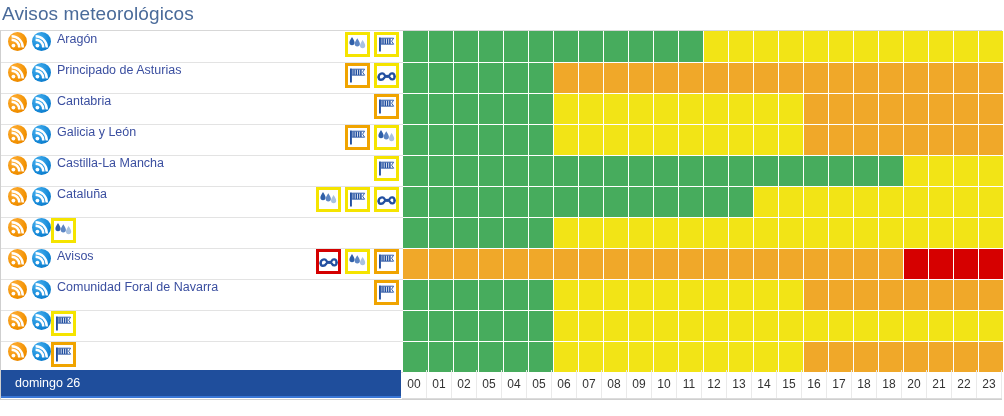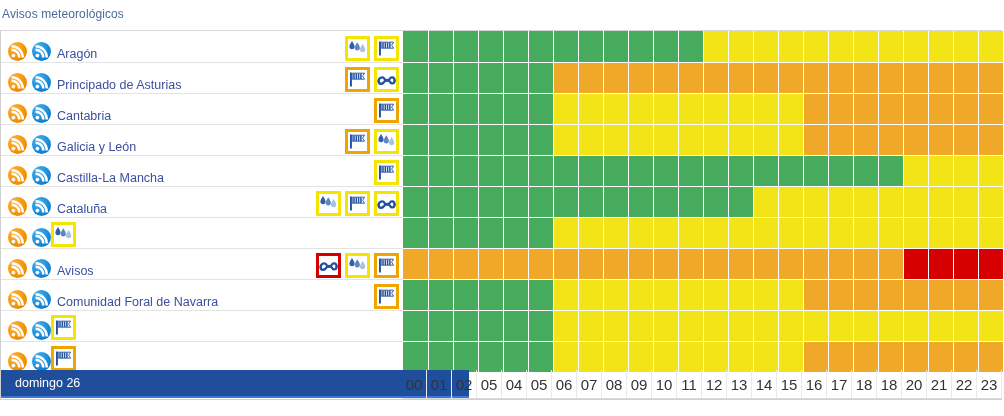--- a/index.html
+++ b/index.html
@@ -6,40 +6,40 @@
   body{
     width:1004px;height:416px;overflow:hidden;
     font-family:"Liberation Sans","DejaVu Sans",sans-serif;
     -webkit-font-smoothing:antialiased;
   }
   #page{position:relative;width:1004px;height:416px;background:#fff;}
 
   
   .title{
     position:absolute;left:2px;top:0px;
-    font-size:12px;color:#4a6b9a;letter-spacing:0.1px;
+    font-size:19px;color:#4a6b9a;letter-spacing:0.1px;
     font-weight:400;line-height:28px;white-space:nowrap;text-align:center;
   }
 
   
   .tablewrap{
     position:absolute;left:0px;top:30px;width:1002px;height:370px;
     border:1px solid #cfcfcf;border-top:1px solid #d7d7d7;
     box-sizing:border-box;background:#fff;
   }
   table.warn{border-collapse:collapse;table-layout:fixed;width:1002px;}
   table.warn td{padding:0;margin:0;}
 
   
   .namecell{
     width:402px;height:31px;box-sizing:border-box;
     border-bottom:1px solid #e3e3e3;
     background:#fff;position:relative;vertical-align:middle;
   }
-  .namerow{display:flex;align-items:flex-end;height:29px;padding-left:7px;}
+  .namerow{display:flex;align-items:flex-start;height:29px;padding-left:7px;}
   .rsswrap{display:flex;align-items:center;gap:5px;flex:0 0 auto;}
   .rss{
     width:19px;height:19px;border-radius:50%;
     position:relative;display:inline-block;flex:0 0 auto;
   }
   .rss.orange{background:radial-gradient(circle at 34% 30%,#ffb13d 0%,#f29100 62%,#e07a00 100%);}
   .rss.blue{background:radial-gradient(circle at 34% 30%,#4ab3f0 0%,#1286d6 62%,#0b6fbb 100%);}
   .rss svg{position:absolute;left:3px;top:3px;}
   .regname{
     margin-left:6px;font-size:12.5px;color:#3b4fa0;
@@ -67,32 +67,32 @@
   .c-green{background:#47ac5d;}
   .c-yellow{background:#f2e416;}
   .c-orange{background:#f0a829;}
   .c-red{background:#d60000;}
 
   
   .footer{
     position:absolute;left:0px;top:370px;width:1002px;height:30px;
   }
   .datebar{
-    position:absolute;left:1px;top:0px;width:468px;height:28px;
+    position:absolute;left:1px;top:0px;width:400px;height:28px;
     background:#1f4e9c;color:#ffffff;font-size:12.5px;
     display:flex;align-items:center;padding-left:14px;box-sizing:border-box;
     border-bottom:2px solid #3a77d6;
   }
   .hourlabels{
     position:absolute;left:402px;top:0px;height:28px;display:flex;
     border-bottom:1px solid #dcdcdc;
   }
   .hl{
     width:25px;height:28px;display:flex;align-items:center;
-    justify-content:center;font-size:15px;color:#333;
+    justify-content:center;font-size:12px;color:#333;
     border-right:1px solid #eaeaea;box-sizing:border-box;
   }
   .bottomline{
     position:absolute;left:0;top:400px;width:1002px;height:2px;background:#ffffff;
   }
   .scrollarea{
     position:absolute;left:0;top:402px;width:1004px;height:14px;background:#ffffff;
   }
 </style>
 </head>

